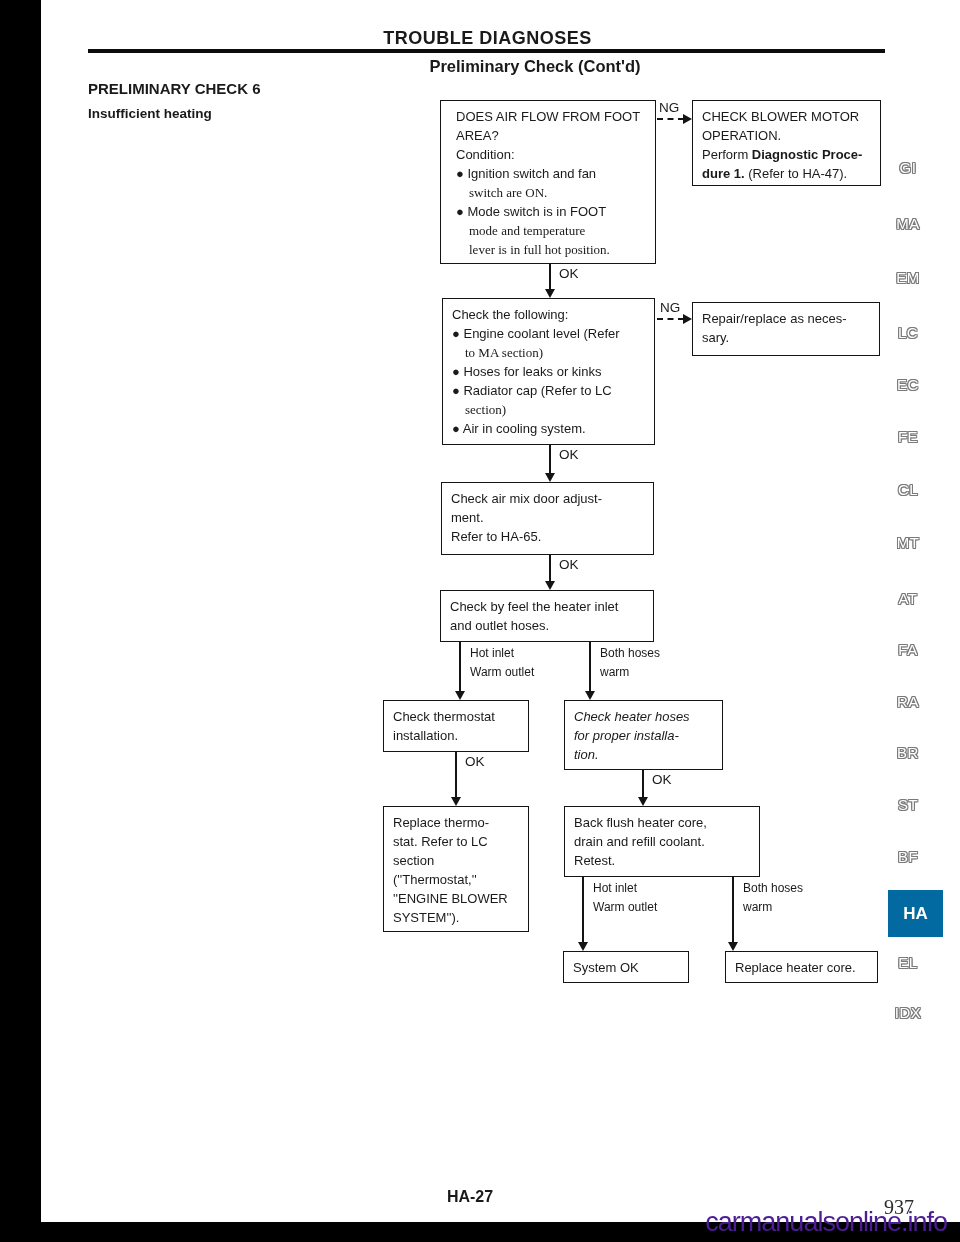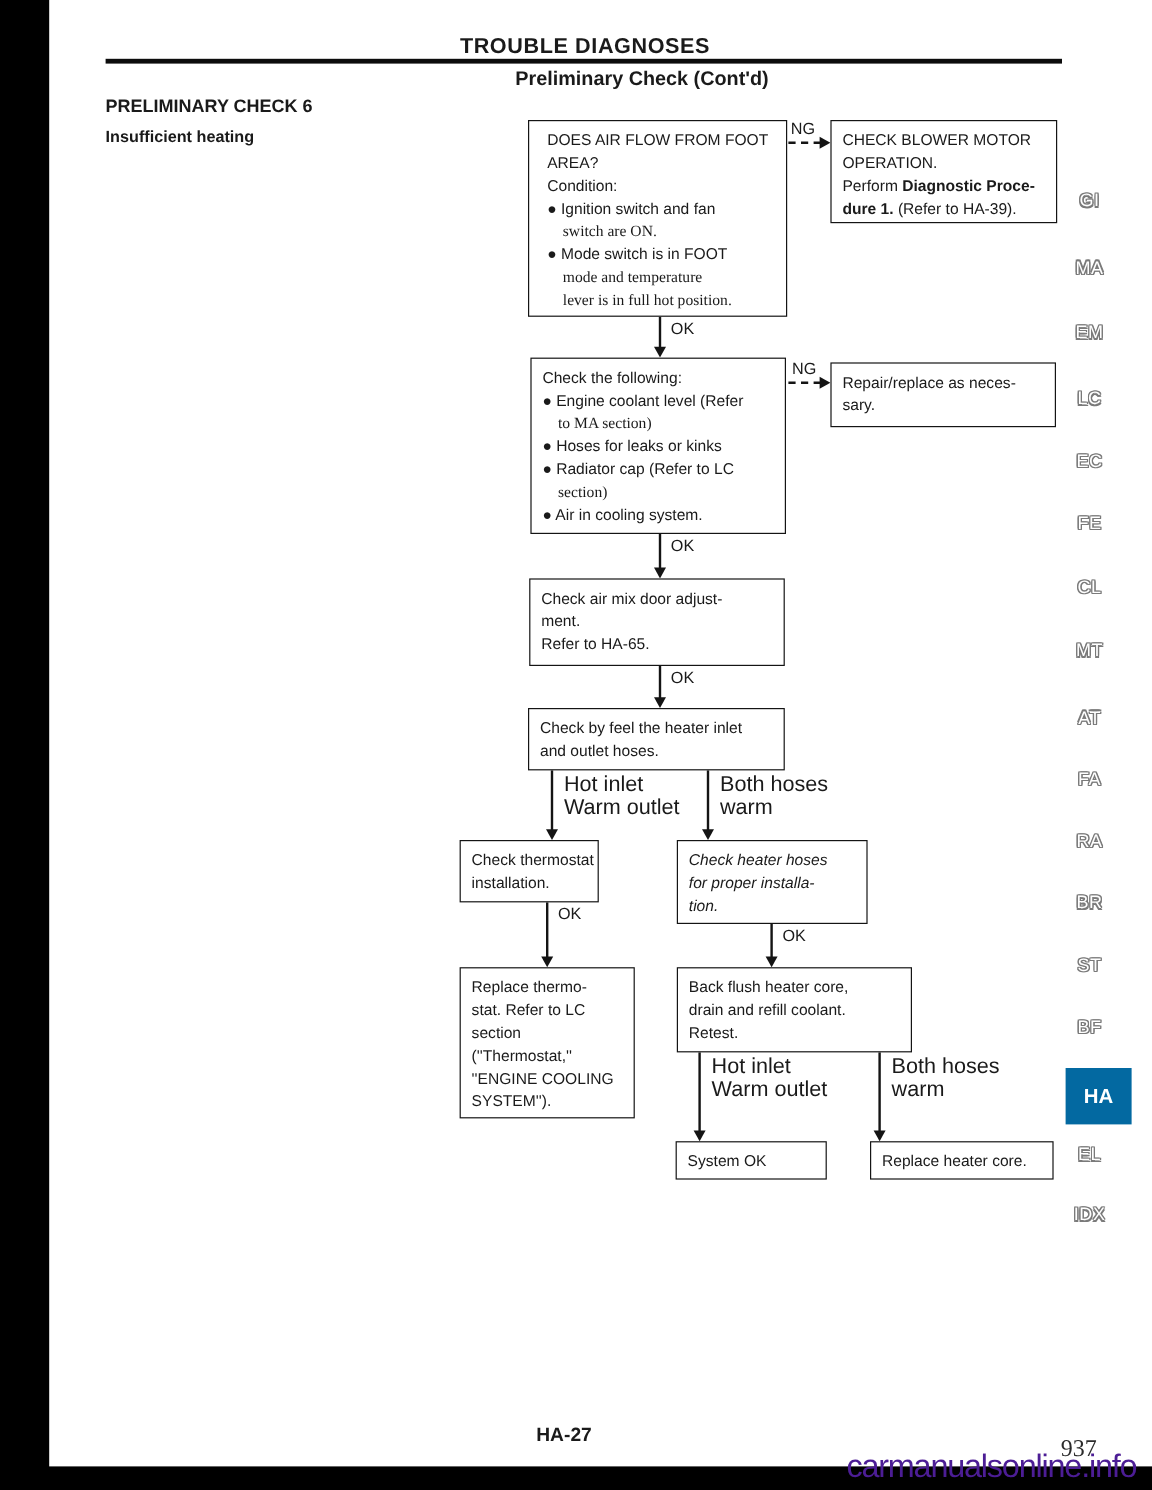--- a/index.html
+++ b/index.html
@@ -21,21 +21,21 @@
   .fbox .ln{white-space:nowrap;}
   .fbox .ind{padding-left:13px;font-family:Liberation Serif, serif;}
   
   .vline{position:absolute;width:2px;background:#141414;}
   .arrow-d{position:absolute;width:0;height:0;border-left:5px solid transparent;
            border-right:5px solid transparent;border-top:9px solid #141414;}
   .dash{position:absolute;height:0;border-top:2px dashed #141414;}
   .arrow-r{position:absolute;width:0;height:0;border-top:5px solid transparent;
            border-bottom:5px solid transparent;border-left:9px solid #141414;}
   .lbl{position:absolute;font-size:13.5px;background:transparent;}
-  .lbl2{position:absolute;font-size:18px;line-height:19px;}
+  .lbl2{position:absolute;font-size:12px;line-height:19px;}
   
   .tab{position:absolute;left:884px;width:48px;text-align:center;font-size:15px;font-weight:normal;
        color:#fff;text-shadow:-1px -1px 0 #7a7a7a,1px -1px 0 #7a7a7a,-1px 1px 0 #7a7a7a,1px 1px 0 #7a7a7a,
        0 -1px 0 #7a7a7a,0 1px 0 #7a7a7a,-1px 0 0 #7a7a7a,1px 0 0 #7a7a7a;letter-spacing:.5px;}
   .tab-active{position:absolute;left:888px;top:890px;width:55px;height:47px;background:#0369a1;
        color:#fff;font-size:17px;font-weight:bold;display:flex;align-items:center;justify-content:center;}
   
   .f-page{position:absolute;left:430px;top:1188px;width:80px;text-align:center;
           font-size:16px;font-weight:bold;}
   .f-num{position:absolute;left:884px;top:1196px;font-size:20px;
@@ -67,21 +67,21 @@
 </div>
 
 <div class="lbl" style="left:659px;top:100px;">NG</div>
 <div class="dash" style="left:657px;top:118px;width:27px;"></div>
 <div class="arrow-r" style="left:683px;top:114px;"></div>
 
 <div class="fbox" style="left:692px;top:100px;width:189px;height:86px;">
   <div class="ln">CHECK BLOWER MOTOR</div>
   <div class="ln">OPERATION.</div>
   <div class="ln"><span>Perform </span><b>Diagnostic Proce-</b></div>
-  <div class="ln"><b>dure 1.</b><span> (Refer to HA-39).</span></div>
+  <div class="ln"><b>dure 1.</b><span> (Refer to HA-47).</span></div>
 </div>
 
 <div class="vline" style="left:549px;top:264px;height:26px;"></div>
 <div class="arrow-d" style="left:545px;top:289px;"></div>
 <div class="lbl" style="left:559px;top:266px;">OK</div>
 
 <div class="fbox" style="left:442px;top:298px;width:213px;height:147px;">
   <div class="ln">Check the following:</div>
   <div class="ln">● Engine coolant level (Refer</div>
   <div class="ln ind">to MA section)</div>
@@ -126,21 +126,21 @@
   <div>Warm outlet</div>
 </div>
 
 <div class="vline" style="left:589px;top:642px;height:50px;"></div>
 <div class="arrow-d" style="left:585px;top:691px;"></div>
 <div class="lbl2" style="left:600px;top:644px;">
   <div>Both hoses</div>
   <div>warm</div>
 </div>
 
-<div class="fbox" style="left:383px;top:700px;width:116px;height:52px;">
+<div class="fbox" style="left:383px;top:700px;width:146px;height:52px;">
   <div class="ln">Check thermostat</div>
   <div class="ln">installation.</div>
 </div>
 
 <div class="fbox" style="left:564px;top:700px;width:159px;height:70px;font-style:italic;">
   <div class="ln">Check heater hoses</div>
   <div class="ln">for proper installa-</div>
   <div class="ln">tion.</div>
 </div>
 
@@ -150,21 +150,21 @@
 
 <div class="vline" style="left:642px;top:770px;height:28px;"></div>
 <div class="arrow-d" style="left:638px;top:797px;"></div>
 <div class="lbl" style="left:652px;top:772px;">OK</div>
 
 <div class="fbox" style="left:383px;top:806px;width:146px;height:126px;">
   <div class="ln">Replace thermo-</div>
   <div class="ln">stat. Refer to LC</div>
   <div class="ln">section</div>
   <div class="ln">(''Thermostat,''</div>
-  <div class="ln">''ENGINE COOLING</div>
+  <div class="ln">''ENGINE BLOWER</div>
   <div class="ln">SYSTEM'').</div>
 </div>
 
 <div class="fbox" style="left:564px;top:806px;width:196px;height:71px;">
   <div class="ln">Back flush heater core,</div>
   <div class="ln">drain and refill coolant.</div>
   <div class="ln">Retest.</div>
 </div>
 
 <div class="vline" style="left:582px;top:877px;height:66px;"></div>

